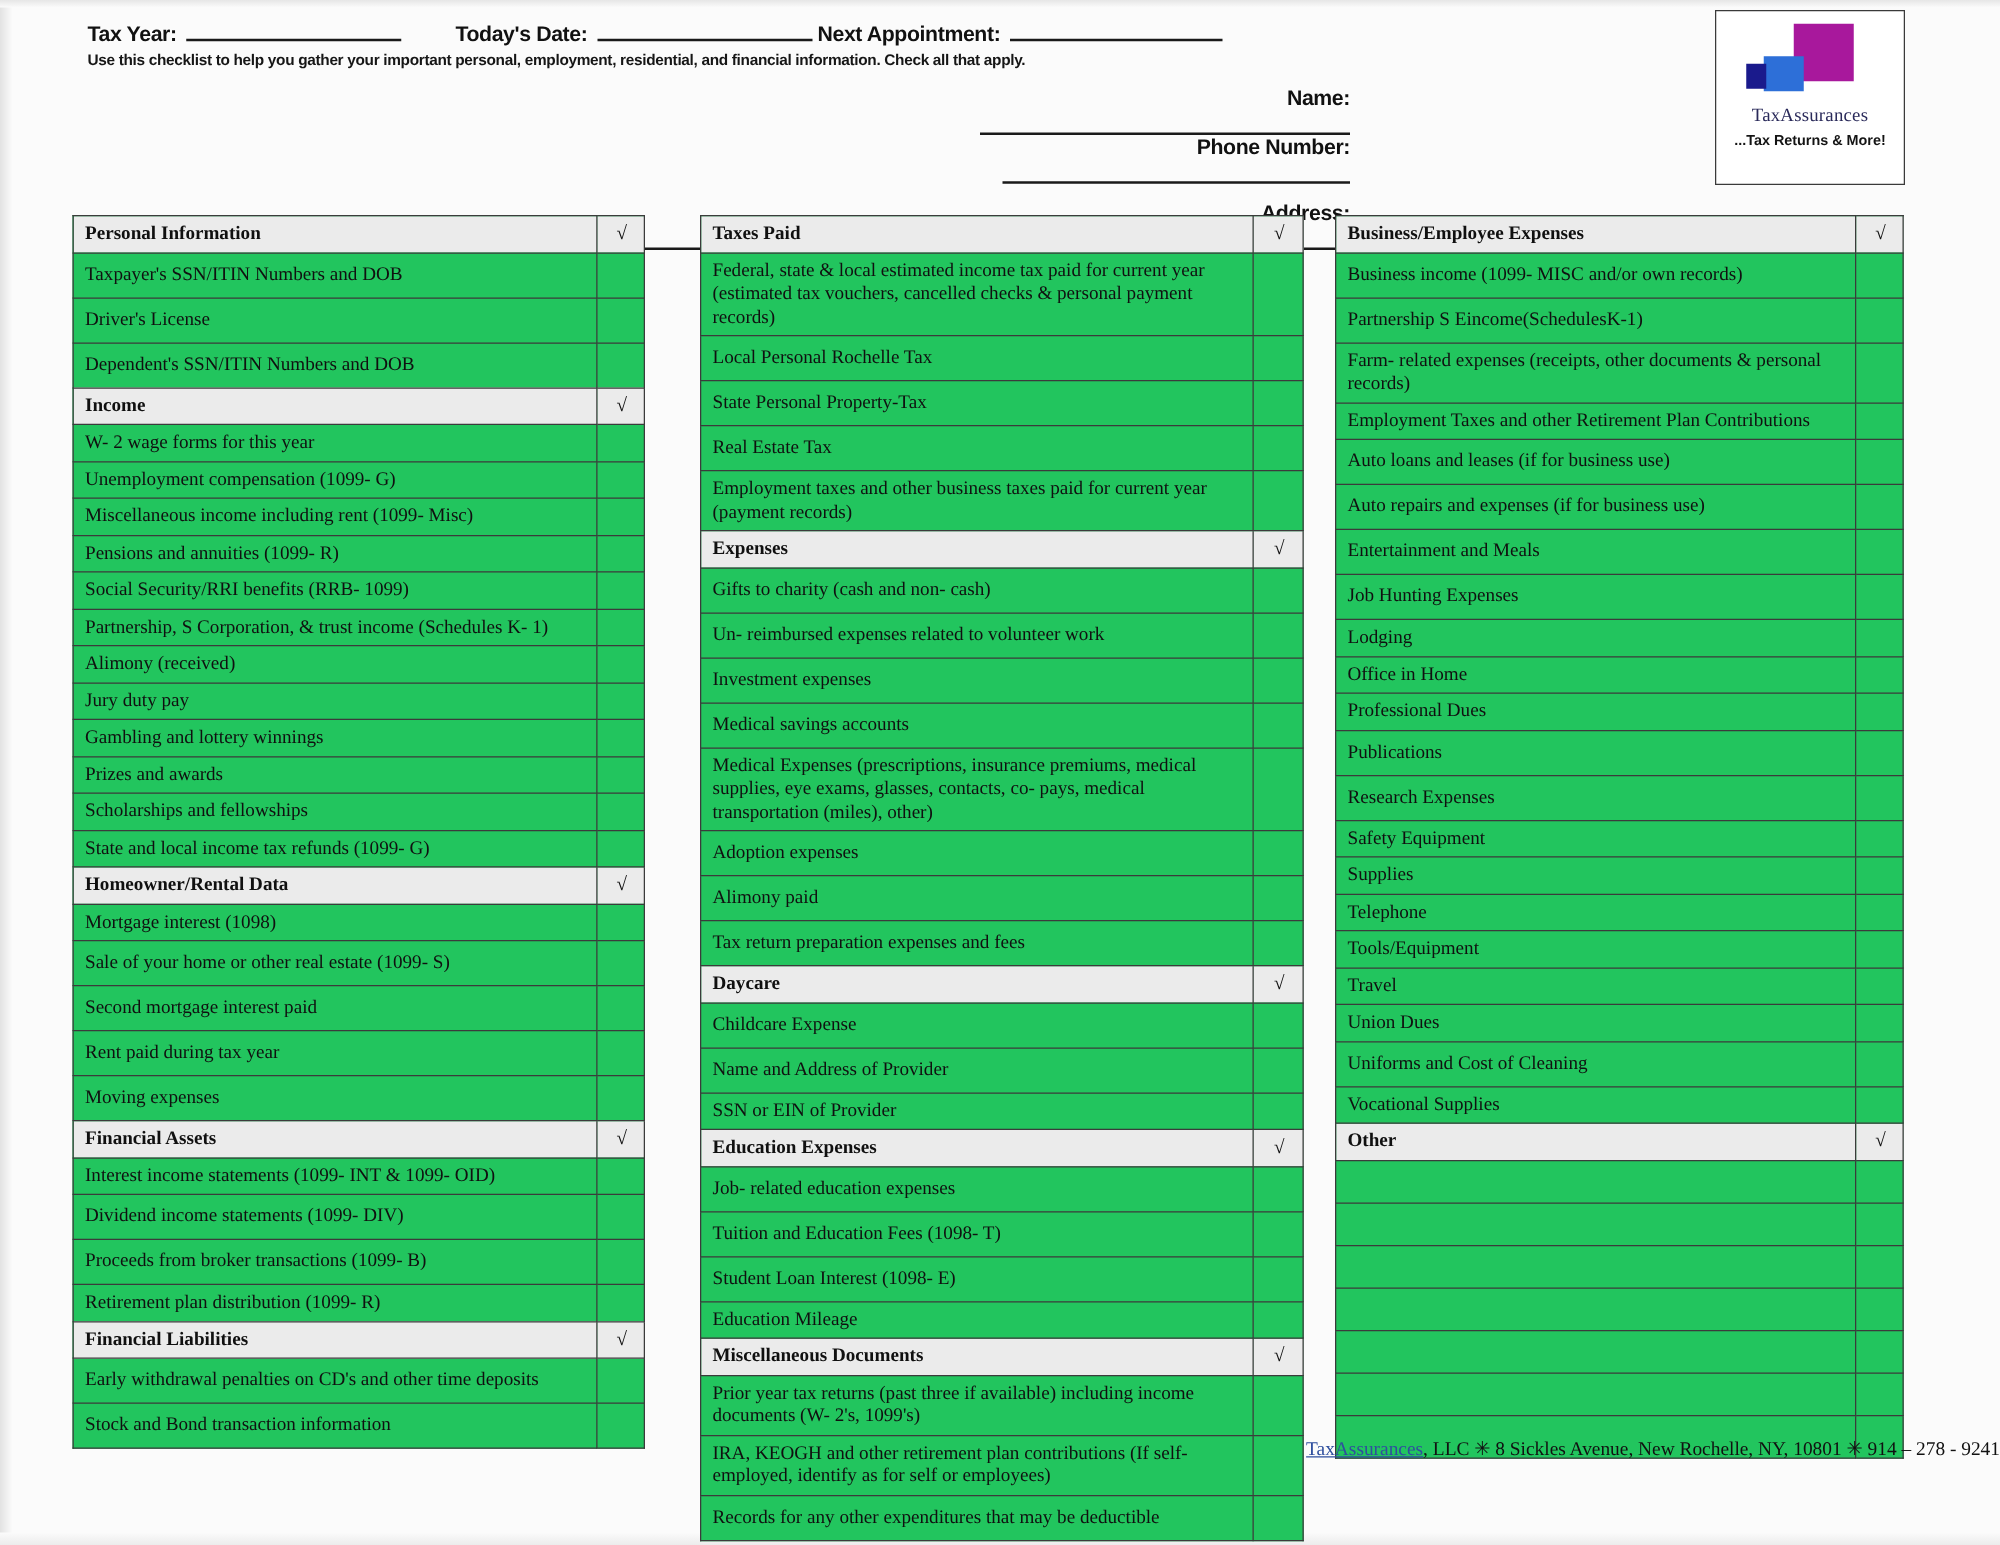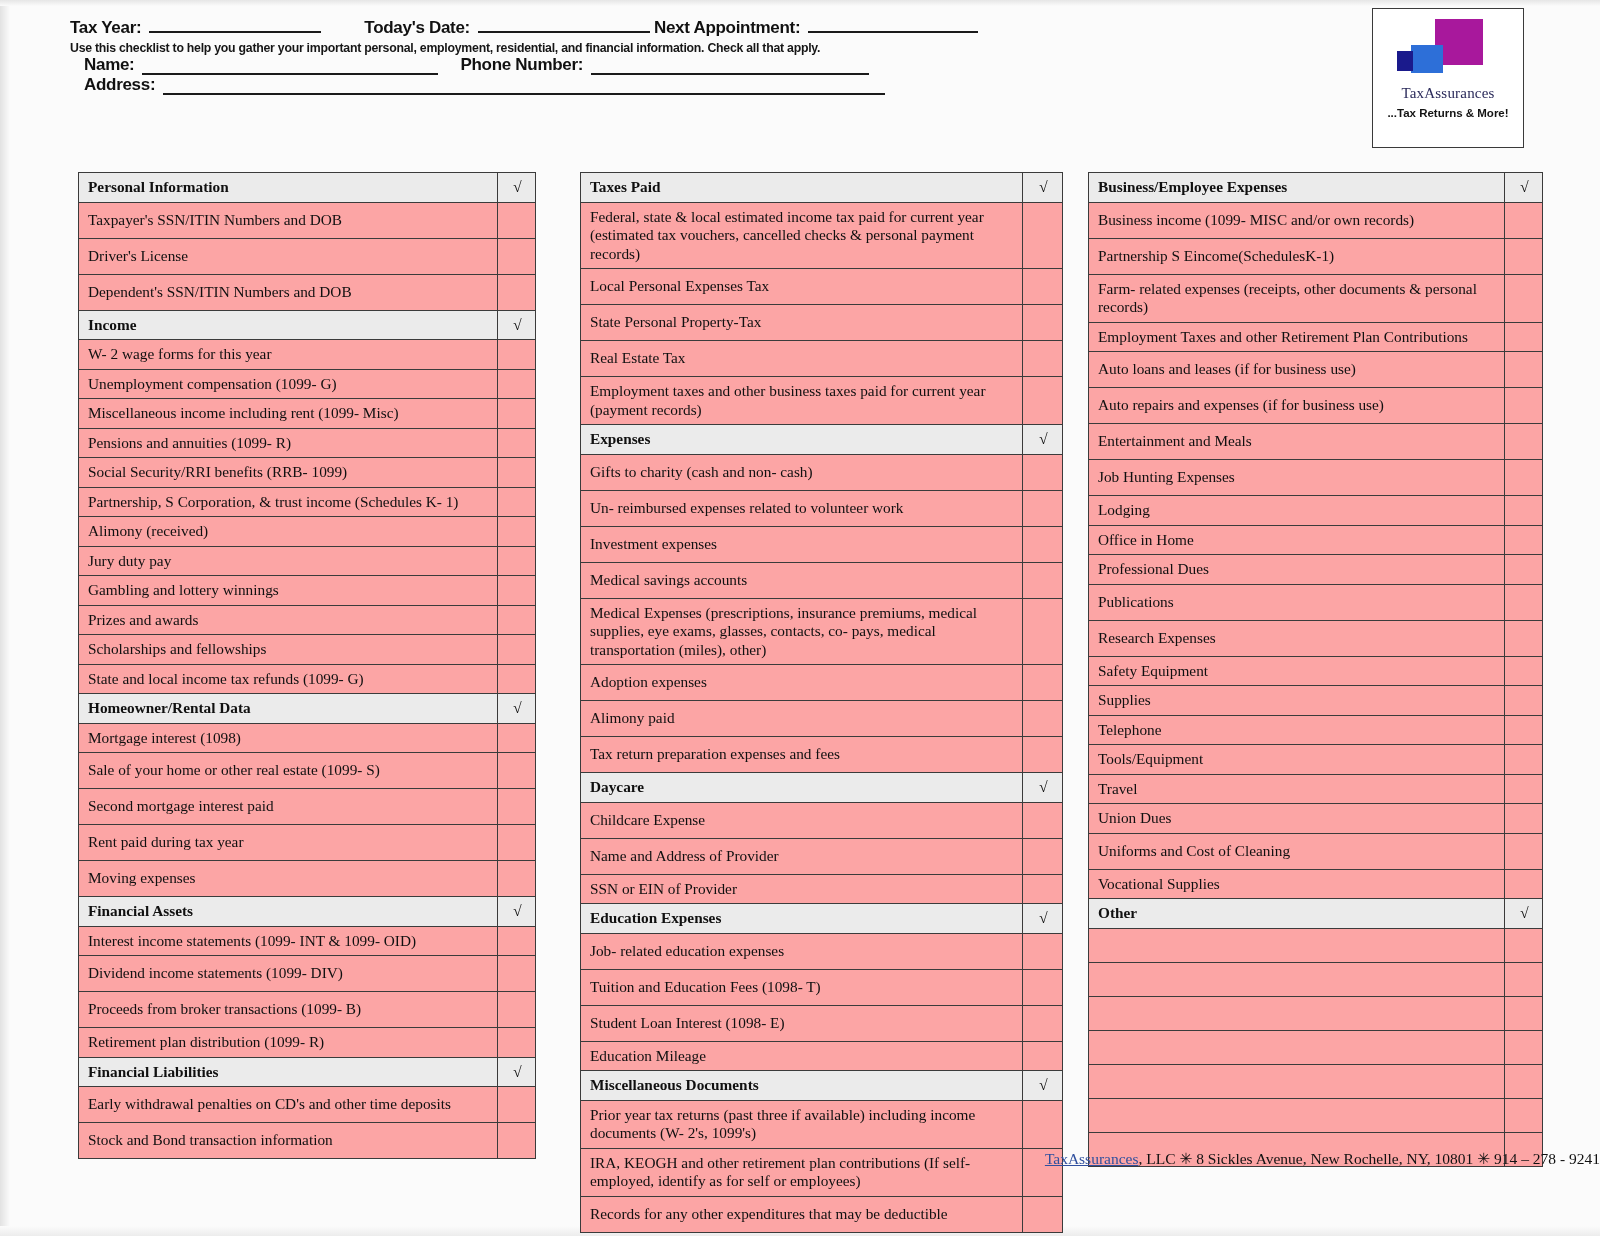--- a/index.html
+++ b/index.html
@@ -56,21 +56,23 @@
     font-size: 12.3px;
     font-weight: 600;
     margin-top: 3px;
     letter-spacing: -0.25px;
     color: #161616;
   }
   .hdr-row2, .hdr-row3 {
     display: flex;
     align-items: flex-end;
     white-space: nowrap;
+    margin-top: 14px;
     padding-left: 14px;
+    flex-direction: column;
   }
 
   
   .logo-box {
     position: absolute;
     left: 1372px; top: 8px;
     width: 152px; height: 140px;
     border: 1.6px solid #3a3a3a;
     background: #fff;
   }
@@ -115,22 +117,21 @@
     top: 0;
   }
   .col-1 { left: 58px;  width: 458px; }
   .col-2 { left: 560px; width: 483px; }
   .col-3 { left: 1068px; width: 455px; }
 
   table.chk {
     border-collapse: collapse;
     width: 100%;
     table-layout: fixed;
-    background: #fca5a5;
-    margin-left: 20px;
+    background: #22c55e;
   }
   table.chk td {
     border: 1.4px solid #3b3b3b;
     padding: 5px 7px 5px 9px;
     font-size: 15.3px;
     line-height: 1.21;
     vertical-align: middle;
     font-family: "Liberation Serif", serif;
     color: #101010;
   }
@@ -331,21 +332,21 @@
         <tbody>
           <tr>
             <td class="sec">Taxes Paid</td>
             <td class="mark sec">√</td>
           </tr>
           <tr>
             <td>Federal, state &amp; local estimated income tax paid for current year (estimated tax vouchers, cancelled checks &amp; personal payment records)</td>
             <td class="mark"></td>
           </tr>
           <tr>
-            <td class="tall">Local Personal Expenses Tax</td>
+            <td class="tall">Local Personal Rochelle Tax</td>
             <td class="mark"></td>
           </tr>
           <tr>
             <td class="tall">State Personal Property-Tax</td>
             <td class="mark"></td>
           </tr>
           <tr>
             <td class="tall">Real Estate Tax</td>
             <td class="mark"></td>
           </tr>

